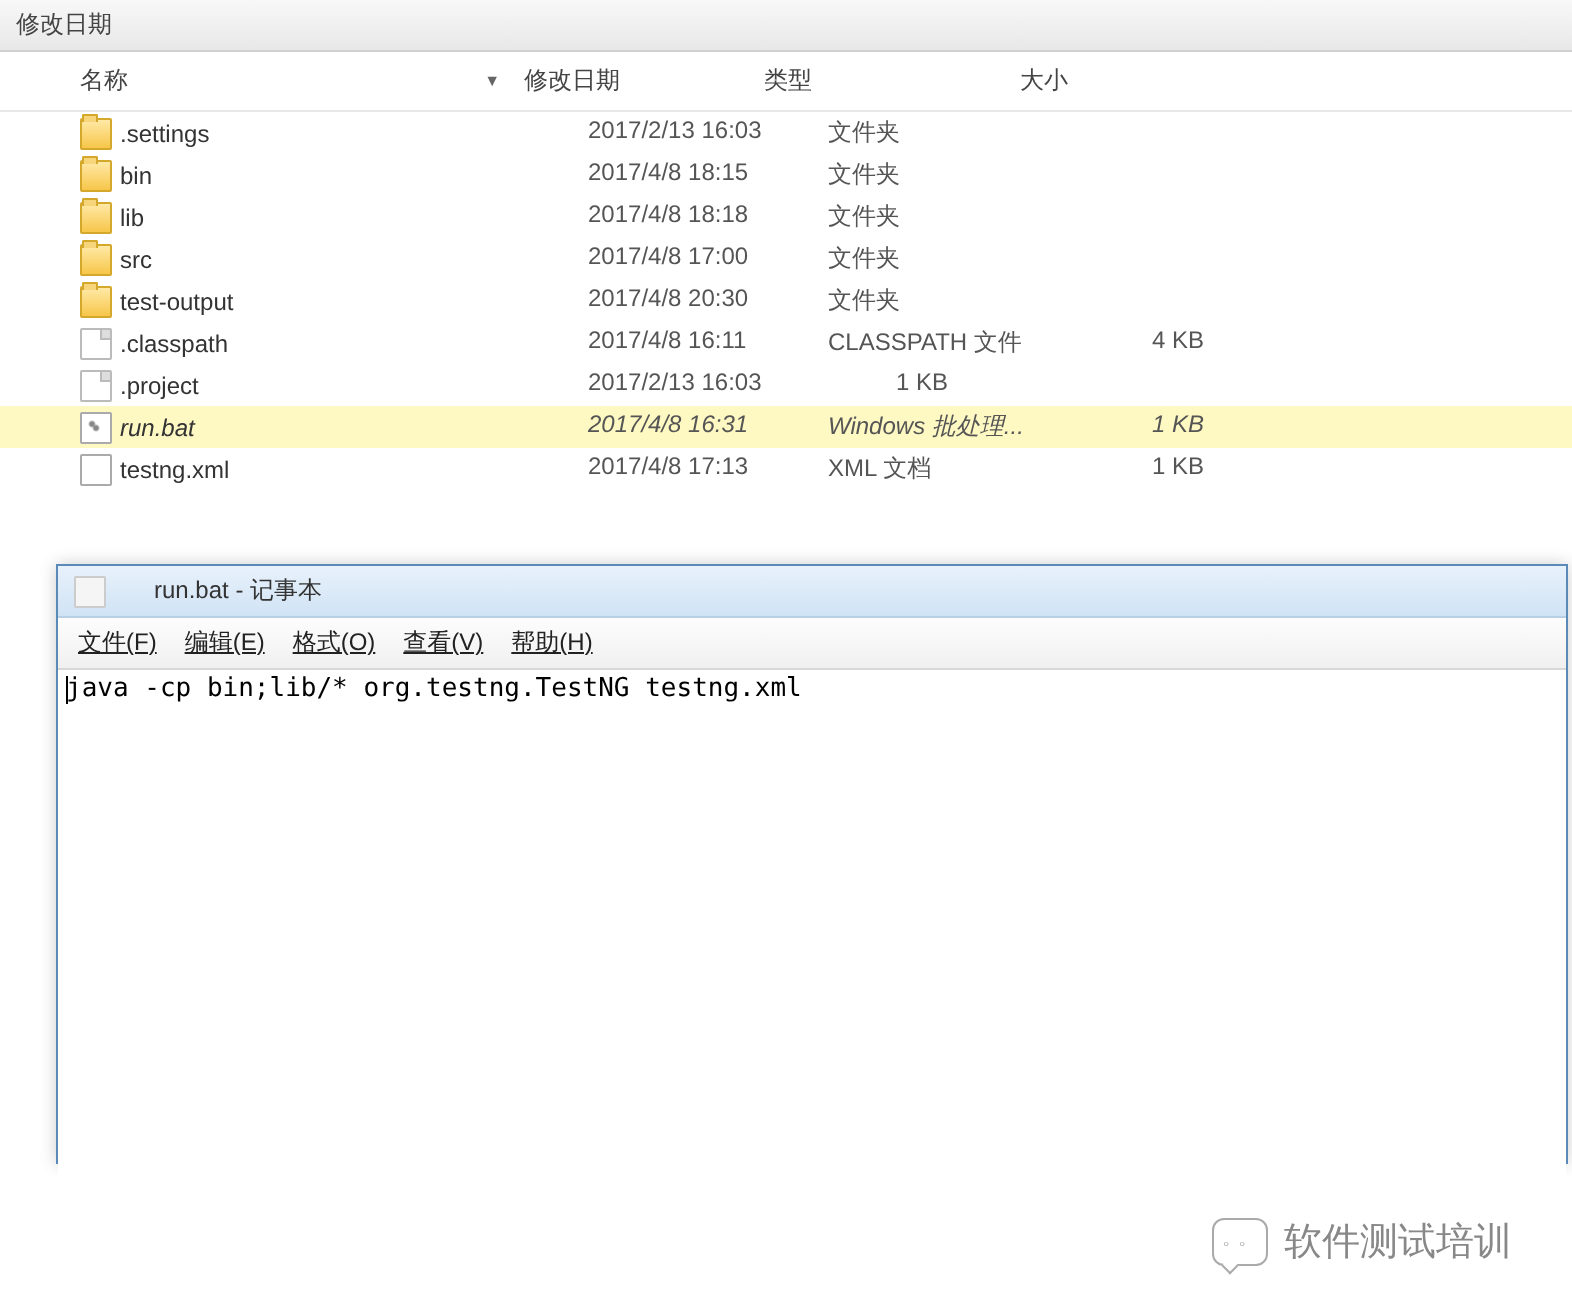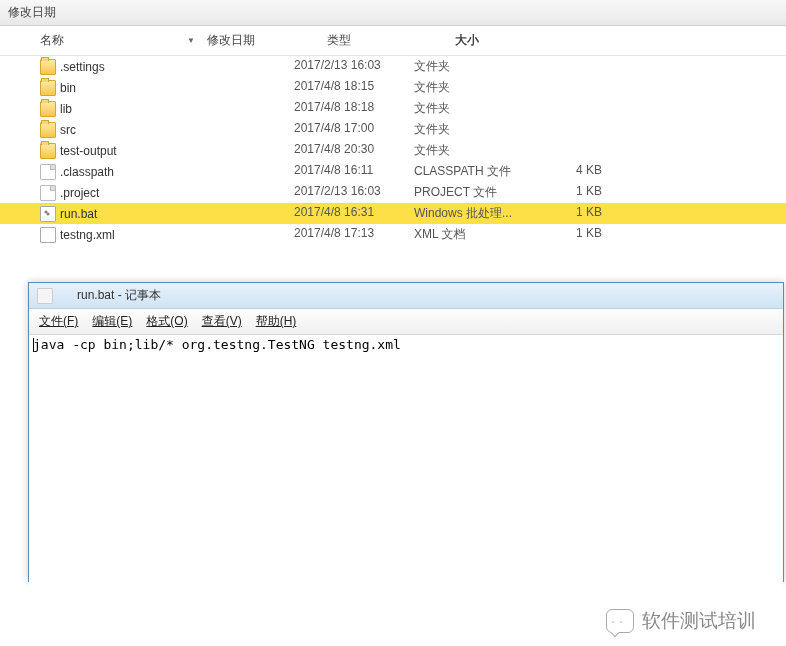--- a/index.html
+++ b/index.html
@@ -4,28 +4,28 @@
   <style>
     * { box-sizing: border-box; margin: 0; padding: 0; }
     body { font-family: "Microsoft YaHei", "SimSun", Tahoma, sans-serif; font-size: 12px; background: #fff; width: 786px; height: 646px; overflow: hidden; }
     
     
     .explorer { position: absolute; top: 0; left: 0; width: 786px; }
     .toolbar { background: linear-gradient(#f8f8f8, #e8e8e8); border-bottom: 1px solid #d0d0d0; padding: 4px 8px; font-size: 12px; color: #444; }
     
     .file-area { background: #fff; padding: 0; }
     .header-row { display: flex; border-bottom: 1px solid #e8e8e8; padding: 6px 0; background: #fff; }
-    .col-name { width: 207px; padding-left: 40px; color: #444; display: flex; align-items: center; justify-content: space-between; padding-right: 12px; }
+    .col-name { width: 262px; padding-left: 40px; color: #444; display: flex; align-items: center; justify-content: space-between; padding-right: 12px; }
     .col-date { width: 120px; color: #444; }
     .col-type { width: 128px; color: #444; }
-    .col-size { width: 70px; color: #444; font-weight: bold; }
+    .col-size { width: 70px; color: #444; }
     .sort-arrow { font-size: 8px; color: #666; }
     
     .file-row { display: flex; padding: 2px 0; height: 21px; }
-    .file-row.selected { background: #fde047; }
+    .file-row.selected { background: #fef9c3; font-style: italic; }
     .cell-name { width: 262px; padding-left: 40px; display: flex; align-items: center; gap: 4px; color: #333; }
     .cell-date { width: 120px; color: #555; margin-left: 32px; }
     .cell-type { width: 128px; color: #555; }
     .cell-size { width: 70px; color: #555; text-align: right; padding-right: 10px; }
     
     .icon { width: 16px; height: 16px; display: inline-block; flex-shrink: 0; }
     .folder-icon { background: linear-gradient(#ffe9a6, #f7c64a); border-radius: 1px; border: 1px solid #d4a82b; position: relative; }
     .folder-icon::before { content: ""; position: absolute; top: -3px; left: 0; width: 6px; height: 3px; background: #f7d57a; border-radius: 1px 1px 0 0; border: 1px solid #d4a82b; border-bottom: none; }
     .file-icon { background: #fff; border: 1px solid #bbb; border-radius: 1px; position: relative; }
     .file-icon::after { content: ""; position: absolute; top: 0; right: 0; width: 4px; height: 4px; background: #ddd; border-left: 1px solid #bbb; border-bottom: 1px solid #bbb; }
@@ -120,21 +120,20 @@
           <div class="cell-date">2017/4/8 16:11</div>
           <div class="cell-type">CLASSPATH 文件</div>
           <div class="cell-size">4 KB</div>
         </div>
         <div class="file-row">
           <div class="cell-name">
             <span class="icon file-icon"></span>
             <span>.project</span>
           </div>
           <div class="cell-date">2017/2/13 16:03</div>
-          <div class="cell-type">PROJECT 文件</div>
           <div class="cell-size">1 KB</div>
         </div>
         <div class="file-row selected">
           <div class="cell-name">
             <span class="icon bat-icon"></span>
             <span>run.bat</span>
           </div>
           <div class="cell-date">2017/4/8 16:31</div>
           <div class="cell-type">Windows 批处理...</div>
           <div class="cell-size">1 KB</div>

